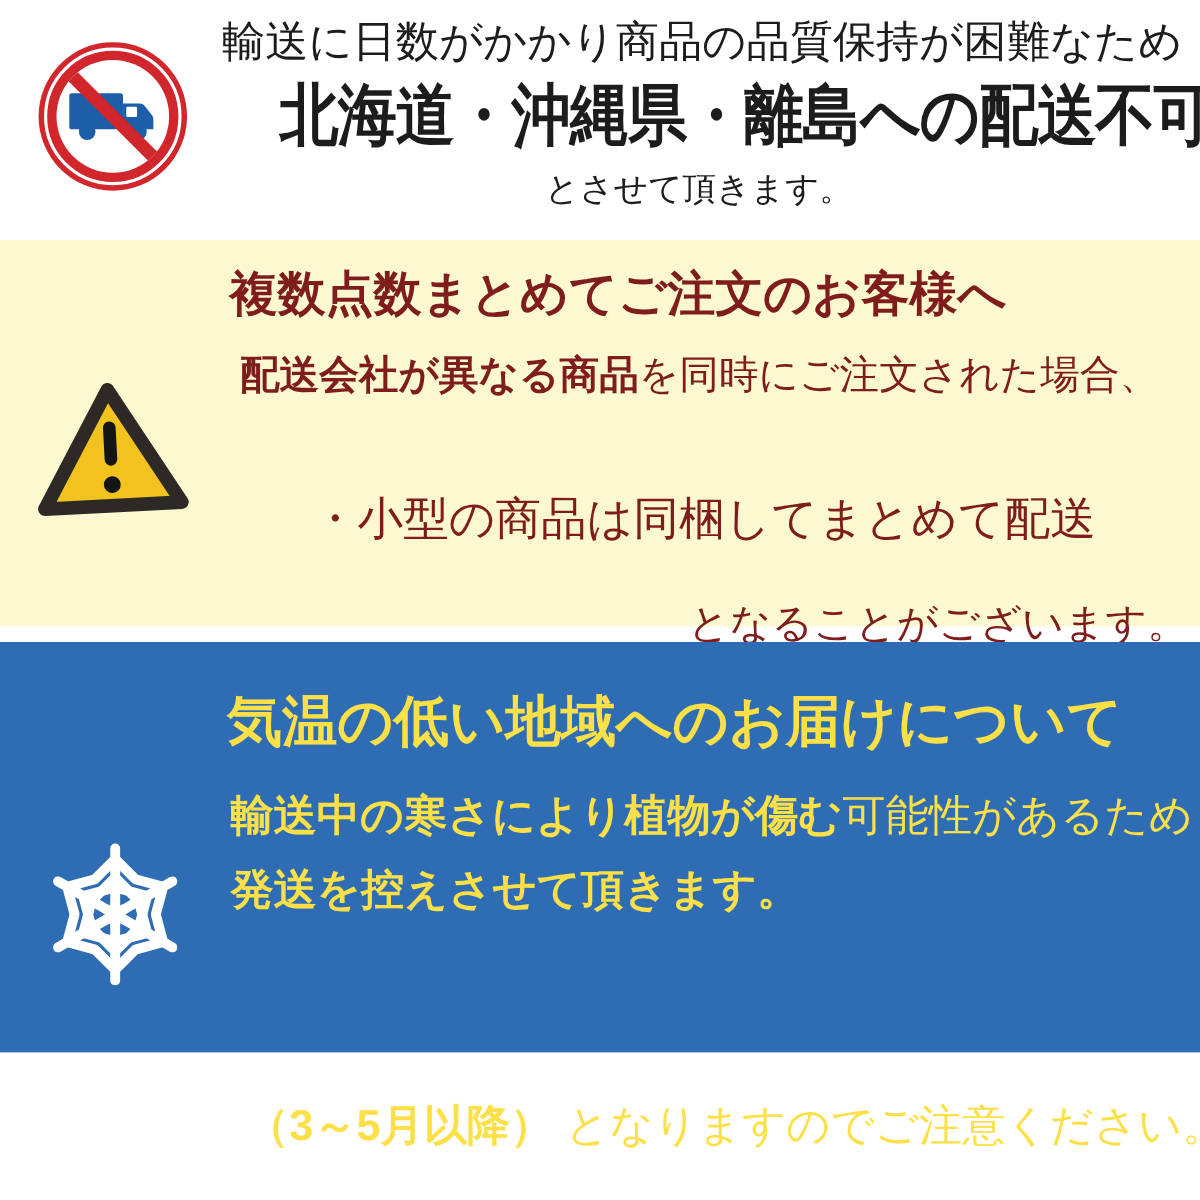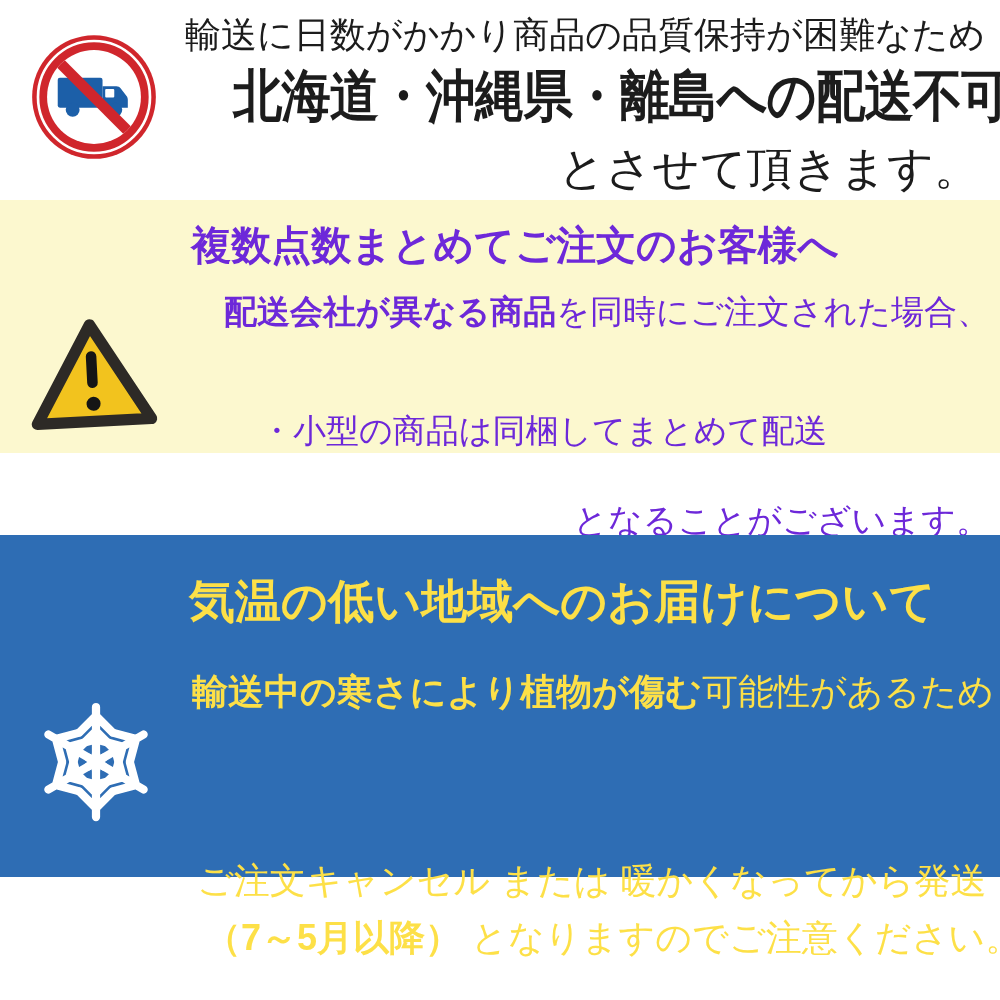--- a/index.html
+++ b/index.html
@@ -3,41 +3,41 @@
 <meta charset="utf-8">
 <style>
   html,body{margin:0;padding:0;background:#fff;}
   .canvas{
     position:relative;width:1000px;height:1000px;overflow:hidden;
     font-family:"Liberation Sans","DejaVu Sans",sans-serif;
     background:#ffffff;
   }
   .sec{position:absolute;left:0;width:1000px;}
   #sec-shipping{top:0;height:200px;background:#ffffff;color:#1c1c1c;}
-  #sec-multi{top:200px;height:253px;background:#fcf8cf;color:#6d28d9;}
+  #sec-multi{top:200px;height:322px;background:#fcf8cf;color:#7f1d1d;}
   #sec-cold{top:535px;height:342px;background:#2e6db4;color:#fde047;}
   .abs{position:absolute;white-space:nowrap;line-height:1.15;}
   .b{font-weight:700;}
 
   
   .s1-line1{left:185px;top:14px;width:800px;text-align:center;font-size:36px;}
   .s1-headline{left:185px;top:64px;width:800px;text-align:center;font-size:56px;font-weight:700;
                transform:scaleX(0.88);transform-origin:50% 50%;letter-spacing:-1px;}
-  .s1-closing{left:185px;top:142px;width:795px;text-align:right;font-size:46px;}
+  .s1-closing{left:185px;top:142px;width:795px;text-align:center;font-size:28px;}
 
   
   .s2-heading{left:185px;top:22px;width:660px;text-align:center;font-size:40px;font-weight:700;}
-  .s2-intro{left:200px;top:93px;font-size:33px;margin-left:24px;}
+  .s2-intro{left:200px;top:93px;font-size:33px;}
   .s2-bullet1{left:260px;top:162px;font-size:33px;}
-  .s2-bullet2{left:260px;top:212px;font-size:33px;}
+  .s2-bullet2{left:260px;top:212px;font-size:38px;}
   .s2-outro{left:185px;top:277px;width:805px;text-align:right;font-size:34px;margin-top:24px;}
 
   
   .s3-heading{left:185px;top:40px;width:755px;text-align:center;font-size:46px;font-weight:700;}
-  .s3-body1{left:192px;top:136px;font-size:36px;}
+  .s3-body1{left:192px;top:124px;font-size:36px;}
   .s3-body2{left:192px;top:185px;font-size:36px;font-weight:700;}
   .s3-note{left:213px;top:243px;font-size:33px;}
   .s3-outro1{left:197px;top:325px;font-size:36px;}
   .s3-outro2{left:205px;top:382px;font-size:36px;}
 
   
   .icon-sign{position:absolute;left:30px;top:33px;width:128px;height:128px;}
   .icon-warn{position:absolute;left:24px;top:116px;width:136px;height:116px;transform:rotate(-3deg);}
   .icon-snow{position:absolute;left:30px;top:152px;width:132px;height:150px;}
   svg{display:block;width:100%;height:100%;}
@@ -107,17 +107,17 @@
         <g transform="rotate(240)">
             <path d="M0 8 L0 -50 M-15 -13 L0 -28 L15 -13 M-15 -27 L0 -42 L15 -27"></path>
           </g>
         <g transform="rotate(300)">
             <path d="M0 8 L0 -50 M-15 -13 L0 -28 L15 -13 M-15 -27 L0 -42 L15 -27"></path>
           </g>
       </svg>
     </div>
     <div class="abs s3-heading">気温の低い地域へのお届けについて</div>
     <div class="abs s3-body1"><span class="b">輸送中の寒さにより植物が傷む</span><span>可能性があるため</span></div>
-    <div class="abs s3-outro1">ご注文キャンセル または 暖かくなってから発送</div>
-    <div class="abs s3-outro2"><span class="b">（7～5月以降）</span><span> となりますのでご注意ください。</span></div>
+    <div class="abs s3-body2">発送を控えさせて頂きます。</div>
+    <div class="abs s3-outro2"><span class="b">（3～5月以降）</span><span> となりますのでご注意ください。</span></div>
   </div>
 
 </div>
 
 </body></html>

